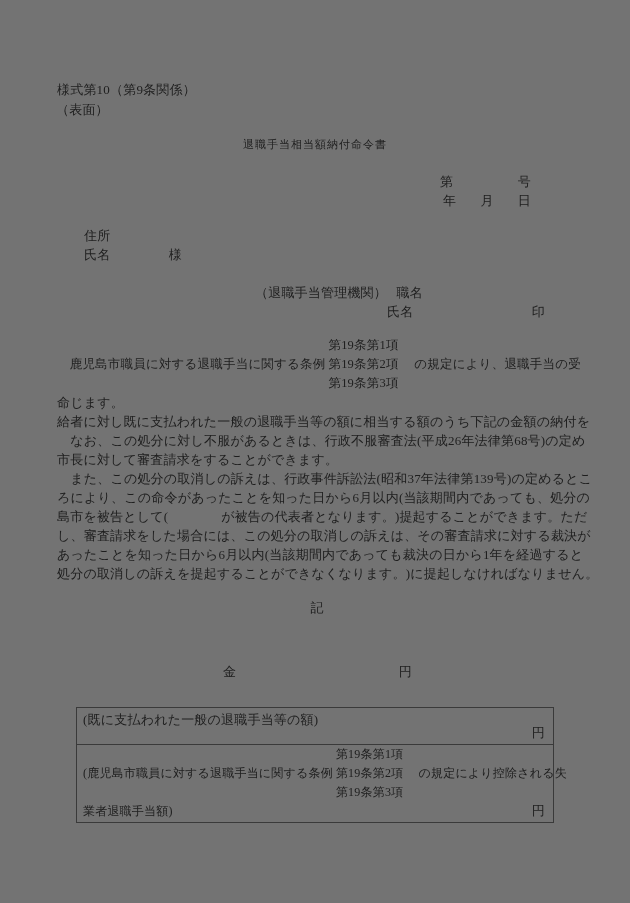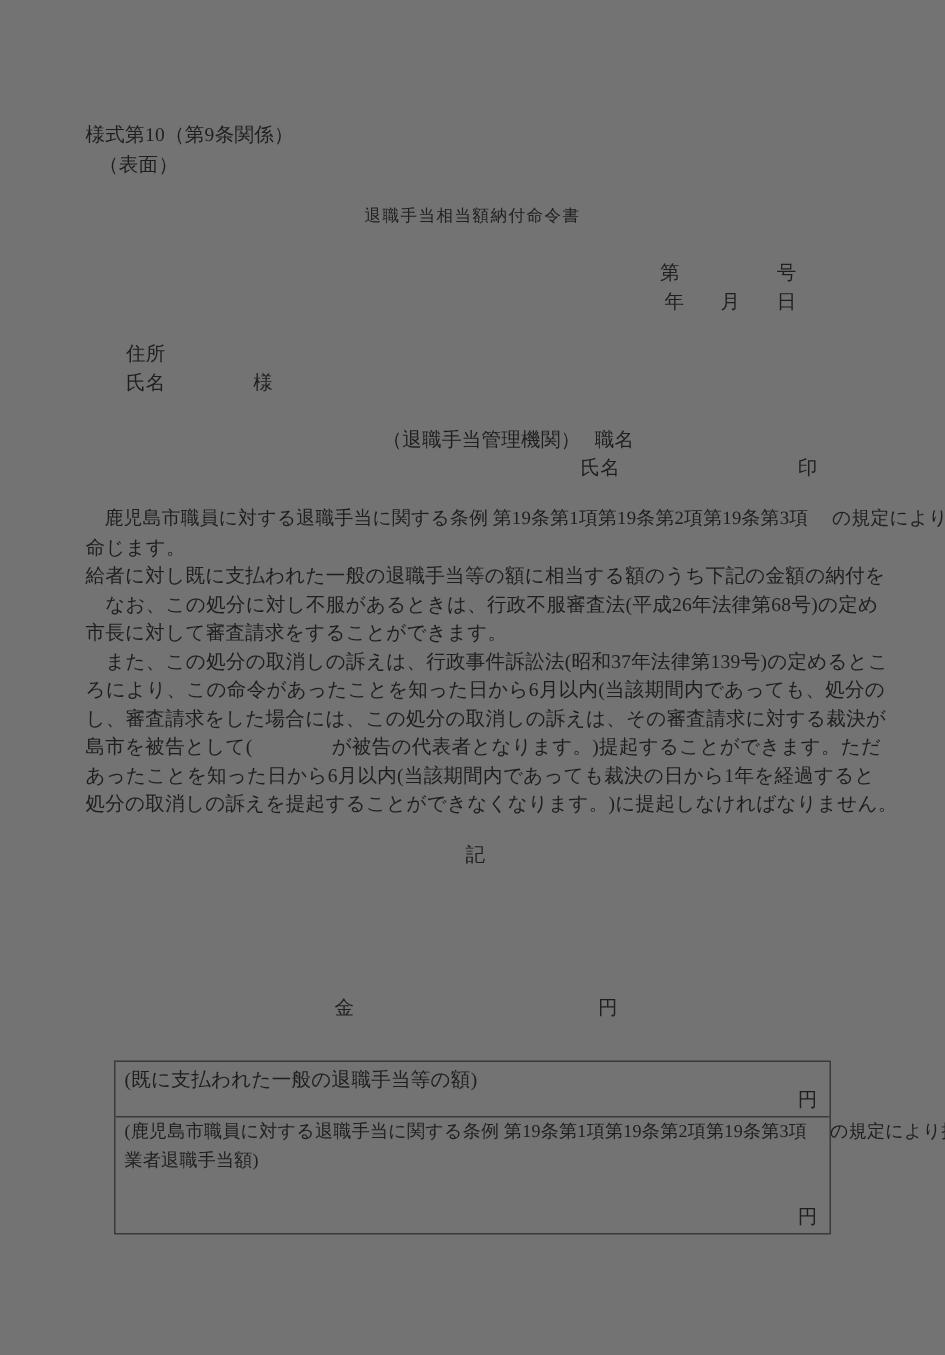--- a/index.html
+++ b/index.html
@@ -14,32 +14,32 @@
     width:630px;
     height:903px;
     background:#737373;
     overflow:hidden;
     font-size:13px;
     line-height:19px;
     letter-spacing:0.2px;
   }
   .abs{position:absolute;}
   .form-number{left:57px;top:80px;}
-  .side-label{left:66px;top:100px;}
+  .side-label{left:56px;top:100px;}
   .doc-title{left:0;right:0;top:135px;text-align:center;font-size:11px;letter-spacing:1px;}
   .doc-number{left:440px;top:172px;width:91px;display:flex;justify-content:space-between;}
   .date-line{left:443px;top:191px;width:88px;display:flex;justify-content:space-between;}
   .addressee{left:84px;top:226px;}
   .addressee .honorific{margin-left:55px;}
   .issuer{left:255px;top:283px;}
   .issuer-line1 .issuer-title-label{margin-left:6px;}
   .issuer-line2{margin-left:132px;width:158px;display:flex;justify-content:space-between;}
   .body-text{left:57px;top:336px;width:520px;}
   .clause-row{display:flex;align-items:center;font-size:12.5px;white-space:nowrap;}
-  .stack{display:flex;flex-direction:row;align-items:center;margin:0 3px;}
+  .stack{display:flex;flex-direction:column;align-items:center;margin:0 3px;}
   .stack span{display:block;}
   .body-line{white-space:nowrap;}
   .record-label{text-align:center;margin-top:15px;}
   .amount-line{left:57px;top:662px;width:518px;white-space:nowrap;}
   .amount-kin{margin-left:166px;}
   .amount-en{margin-left:159px;}
   .pay-table{left:76px;top:682px;width:476px;border:1px solid #3a3a3a;background:transparent;margin-top:25px;}
   .pay-row1{position:relative;height:37px;border-bottom:1px solid #3a3a3a;padding:2px 6px;box-sizing:border-box;}
   .pay-row2{position:relative;height:77px;padding:0 6px;box-sizing:border-box;font-size:12px;}
   .row-unit{position:absolute;right:8px;bottom:2px;font-size:13px;}
@@ -95,22 +95,22 @@
         <span>第19条第3項</span>
       </span>
       <span>　の規定により、退職手当の受</span>
     </div>
     <div class="body-line">命じます。</div>
     <div class="body-line">給者に対し既に支払われた一般の退職手当等の額に相当する額のうち下記の金額の納付を</div>
     <div class="body-line">　なお、この処分に対し不服があるときは、行政不服審査法(平成26年法律第68号)の定め</div>
     <div class="body-line">市長に対して審査請求をすることができます。</div>
     <div class="body-line">　また、この処分の取消しの訴えは、行政事件訴訟法(昭和37年法律第139号)の定めるとこ</div>
     <div class="body-line">ろにより、この命令があったことを知った日から6月以内(当該期間内であっても、処分の</div>
+    <div class="body-line">島市を被告として(　　　　が被告の代表者となります。)提起することができます。ただ</div>
     <div class="body-line">し、審査請求をした場合には、この処分の取消しの訴えは、その審査請求に対する裁決が</div>
-    <div class="body-line">島市を被告として(　　　　が被告の代表者となります。)提起することができます。ただ</div>
     <div class="body-line">あったことを知った日から6月以内(当該期間内であっても裁決の日から1年を経過すると</div>
     <div class="body-line">処分の取消しの訴えを提起することができなくなります。)に提起しなければなりません。</div>
     <div class="record-label">記</div>
   </div>
 
   <div class="abs amount-line">
     <span class="amount-kin">金</span>
     <span class="amount-en">円</span>
   </div>
 

